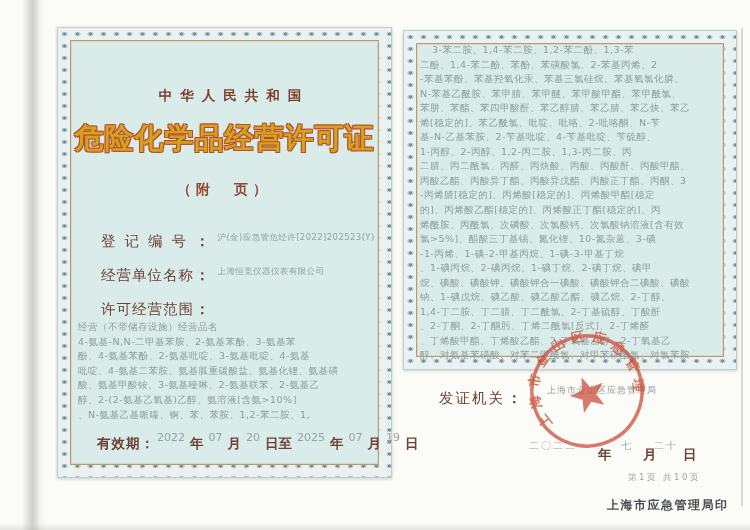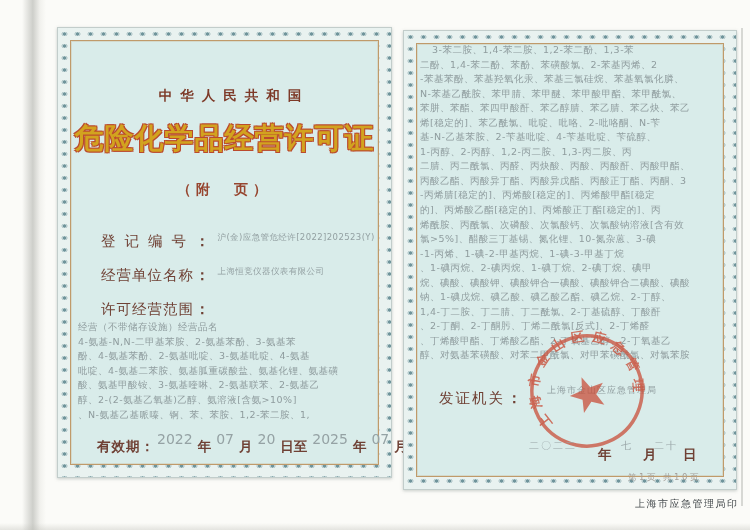--- a/index.html
+++ b/index.html
@@ -29,21 +29,21 @@
     padding: 12px;
     background-color: #e9f2f0;
     background-image:
       radial-gradient(circle 2.6px at 6.5px 6px, #6f949b 55%, rgba(111,148,155,0) 62%),
       radial-gradient(ellipse 5px 3.6px at 6.5px 6px, rgba(111,148,155,.38) 58%, rgba(111,148,155,0) 66%);
     background-size: 13px 12px;
     border: 1px solid #c2cdcb;
     box-shadow: 0 1px 3px rgba(110,120,118,.35);
   }
   .page-left  { left: 57px;  top: 27px; width: 335px; height: 451px; }
-  .page-right { left: 403px; top: 30px; width: 334px; height: 460px; }
+  .page-right { left: 403px; top: 30px; width: 334px; height: 340px; }
 
   .page-inner {
     position: relative; width: 100%; height: 100%;
     background: #d9ecea;
     border: 1px solid #c09a6a;
     box-shadow: inset 0 0 0 1px rgba(192,154,106,.22);
   }
 
   
   .country {
@@ -84,21 +84,21 @@
   .scope-list-left {
     position: absolute; top: 279px; left: 7px; width: 298px;
     font-size: 9.5px; line-height: 14.6px; letter-spacing: .5px; color: #8f9c9e;
   }
   .validity-row {
     position: absolute; top: 390px; left: 26px; white-space: nowrap;
     font-family: "DejaVu Serif", serif; color: #6f4034;
   }
   .vlabel { font-size: 13.5px; font-weight: bold; letter-spacing: 1px; }
   .vunit  { font-size: 13.5px; font-weight: bold; margin: 0 3px; }
-  .vnum   { font-size: 14px; color: #95a2a4; vertical-align: 7px; margin: 0 2px; font-family: "DejaVu Sans", sans-serif; }
+  .vnum   { font-size: 11px; color: #95a2a4; vertical-align: 7px; margin: 0 2px; font-family: "DejaVu Sans", sans-serif; }
 
   
   .scope-list-right {
     position: absolute; top: -1px; left: 3px; width: 303px;
     font-size: 9.5px; line-height: 14.55px; letter-spacing: .5px; color: #8f9c9e;
   }
   .scope-list-right .line:first-child { text-indent: 12px; }
   .issuer-row { position: absolute; top: 344px; left: 22px; white-space: nowrap; }
   .issuer-row .flabel { width: auto; letter-spacing: 2px; }
   .issuer-value {
@@ -115,21 +115,21 @@
   .u-month { left: 226px; }  .n-month { left: 204px; }
   .u-day   { left: 266px; }  .n-day   { left: 237px; }
 
   
   .page-number {
     position: absolute; left: 628px; top: 472px;
     font-size: 8.5px; color: #a5a09a; letter-spacing: 2.5px;
   }
   .print-note {
     position: absolute; left: 607px; top: 497px;
-    font-size: 10px; font-weight: normal; color: #474c4f; letter-spacing: 1.5px; margin-left: 28px;
+    font-size: 12px; font-weight: bold; color: #474c4f; letter-spacing: 1.5px;
   }
 </style>
 </head>
 <body>
 
 <div class="scan">
   <div class="edge-left"></div>
   <div class="edge-right-line"></div>
   <div class="edge-bottom"></div>
 

